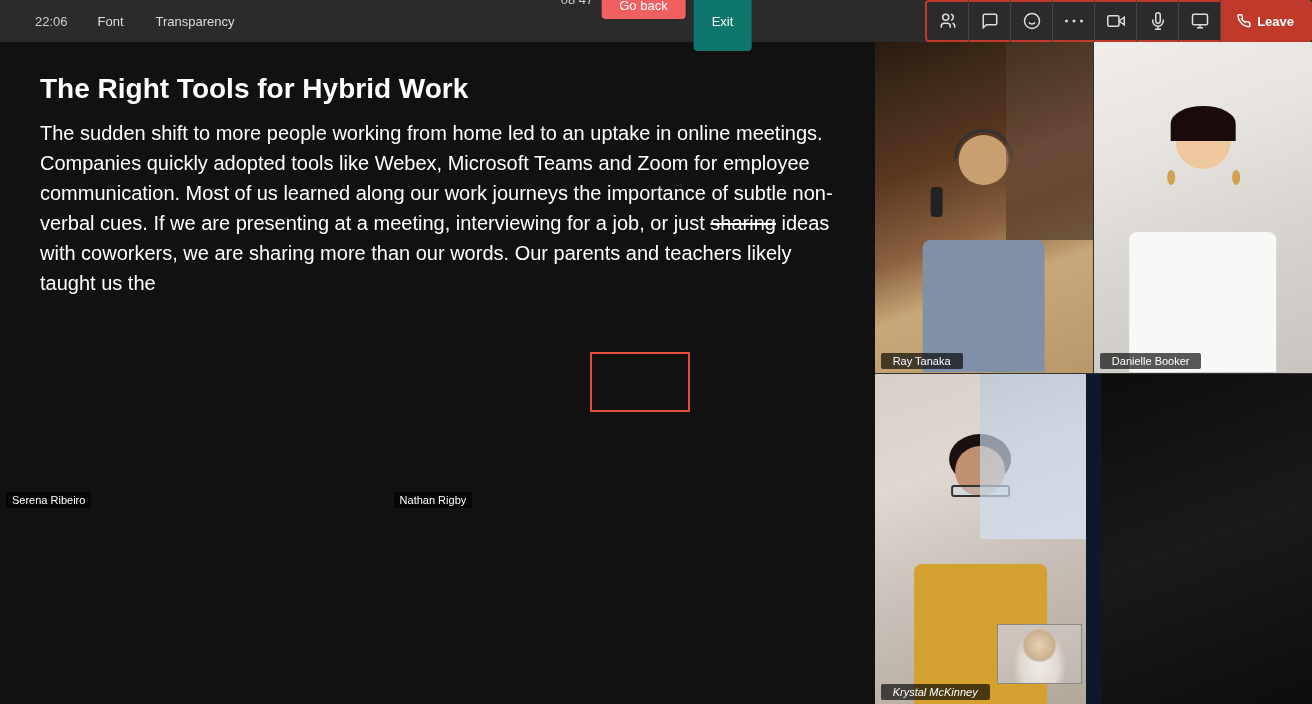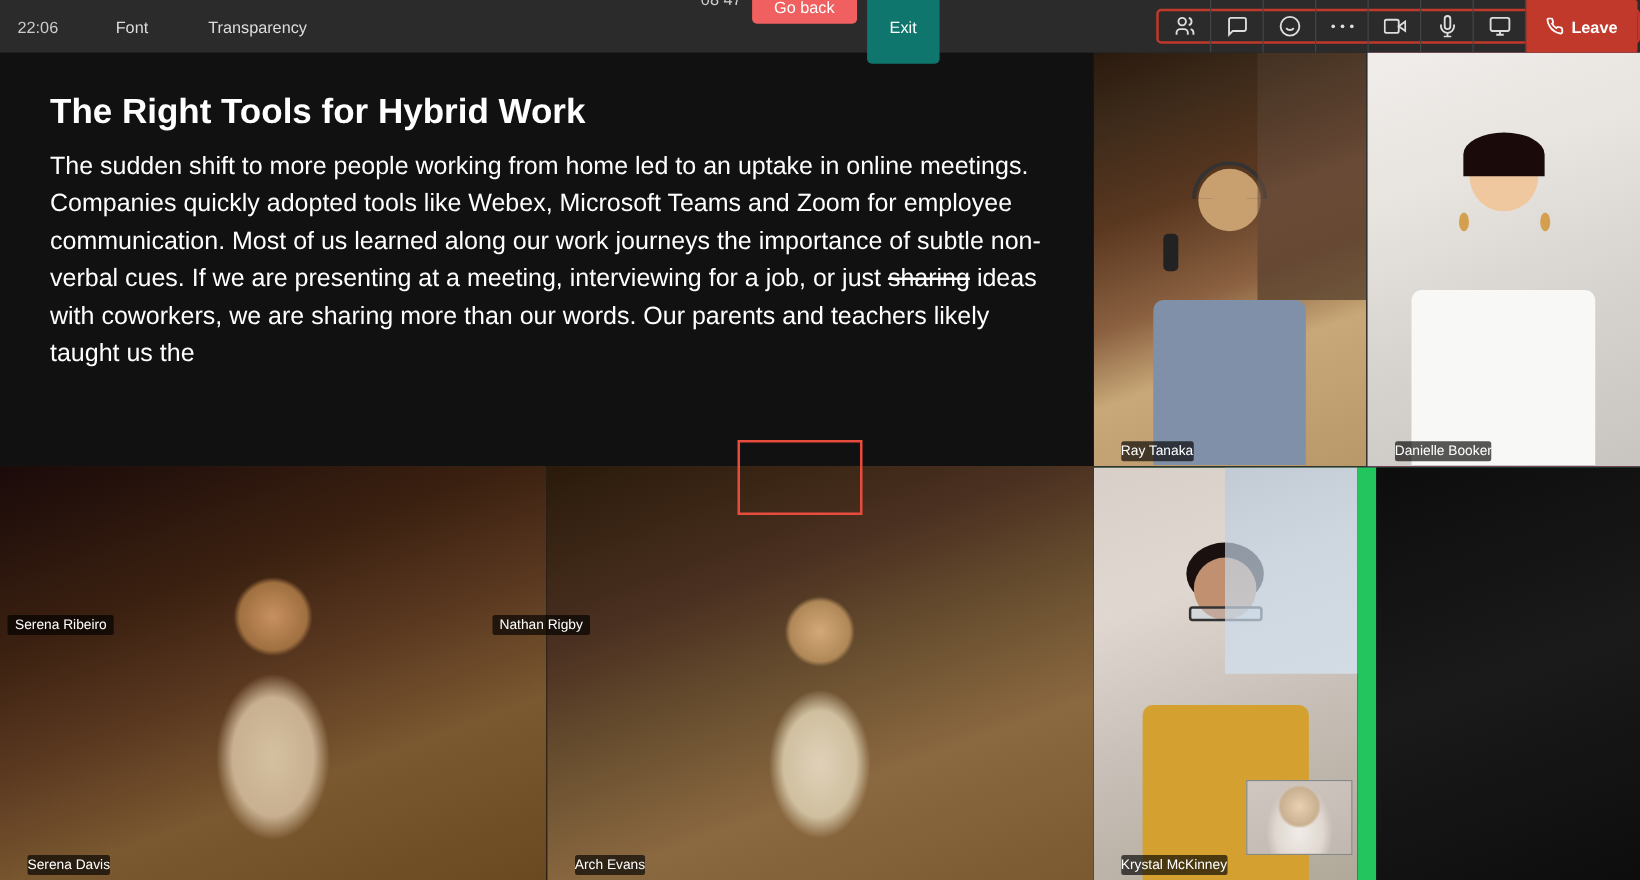--- a/index.html
+++ b/index.html
@@ -18,22 +18,23 @@
       height: 42px;
       background: #2b2b2b;
       color: #fff;
       position: relative;
       z-index: 10;
     }
 
     .top-bar-left {
       display: flex;
       align-items: center;
-      gap: 16px;
+      gap: 0;
       flex: 1;
+      margin-left: 21px;
     }
 
     .time-display {
       font-size: 13px;
       color: #ccc;
       padding: 0 14px;
       font-weight: 500;
     }
 
     .nav-btn {
@@ -84,21 +85,21 @@
       cursor: pointer;
       font-weight: 500;
     }
 
     .top-bar-right {
       display: flex;
       align-items: center;
       border: 2px solid #c0392b;
       border-radius: 4px;
       margin-right: 0;
-      height: 28px;
+      height: 42px;
     }
 
     .icon-btn {
       width: 42px;
       height: 42px;
       display: flex;
       align-items: center;
       justify-content: center;
       cursor: pointer;
       background: none;
@@ -169,25 +170,25 @@
     }
 
     .video-cell.active-speaker {
       outline: 2px solid #e74c3c;
       outline-offset: -2px;
     }
 
     .video-name-label {
       position: absolute;
       bottom: 4px;
-      left: 22px;
+      left: 6px;
       font-size: 11px;
       color: #fff;
       background: rgba(0,0,0,0.65);
-      padding: 2px 0;
+      padding: 2px 12px;
       border-radius: 2px;
       z-index: 5;
     }
 
     
     .pres-bg-people {
       position: absolute;
       bottom: 0;
       left: 0;
       right: 0;
@@ -296,33 +297,20 @@
       </svg>
       <span>Leave</span>
     </button>
   </div>
 </div>
 
 <div class="main-content">
 
   <div class="presentation-area">
 
-    <div class="pres-bg-people">
-      <div class="pres-person-1">
-
-        <div style="position:absolute;inset:0;background:linear-gradient(160deg,#1a0a0a 0%,#3a2010 30%,#5a3820 50%,#7a5830 70%,#6a4820 100%);"></div>
-        <div style="position:absolute;bottom:0;left:50%;transform:translateX(-50%);width:60%;height:85%;background:radial-gradient(ellipse 45px 45px at 50% 25%,#c89060 0%,#a07040 60%,transparent 70%),radial-gradient(ellipse 65px 95px at 50% 65%,#d4c0a0 0%,#c8b090 50%,transparent 70%);"></div>
-        <span class="video-name-label">Serena Davis</span>
-      </div>
-      <div class="pres-person-2">
-        <div style="position:absolute;inset:0;background:linear-gradient(160deg,#2a1a0a 0%,#4a3020 30%,#6a5030 50%,#8a6840 70%,#7a5830 100%);"></div>
-        <div style="position:absolute;bottom:0;left:50%;transform:translateX(-50%);width:55%;height:80%;background:radial-gradient(ellipse 40px 40px at 50% 25%,#d4a878 0%,#b08858 60%,transparent 70%),radial-gradient(ellipse 58px 85px at 50% 65%,#e0d0b8 0%,#d0c0a0 50%,transparent 70%);"></div>
-        <span class="video-name-label">Arch Evans</span>
-      </div>
-    </div>
 
     <div class="slide-content">
       <div class="slide-title">The Right Tools for Hybrid Work</div>
       <div class="slide-body">
         The sudden shift to more people working from home led to an uptake in online meetings. Companies quickly adopted tools like Webex, Microsoft Teams and Zoom for employee communication. Most of us learned along our work journeys the importance of subtle non-verbal cues. If we are presenting at a meeting, interviewing for a job, or just <span class="strikethrough">sharing</span> ideas with coworkers, we are sharing more than our words. Our parents and teachers likely taught us the
       </div>
     </div>
 
     <div class="cursor-box"></div>
 
@@ -359,21 +347,21 @@
 
           <div style="position:absolute;top:28%;left:28%;width:8px;height:15px;border-radius:50%;background:#d4a050;"></div>
           <div style="position:absolute;top:28%;right:27%;width:8px;height:15px;border-radius:50%;background:#d4a050;"></div>
 
           <div style="position:absolute;top:50%;left:5%;right:5%;height:50%;background:#f8f8f6;border-radius:8px 8px 0 0;"></div>
         </div>
         <span class="video-name-label">Danielle Booker</span>
       </div>
     </div>
 
-    <div style="display:grid;grid-template-columns:1fr 1fr;gap:15px;background:#22c55e;">
+    <div style="display:grid;grid-template-columns:1fr 1fr;gap:15px;background:#0f172a;font-style:italic;">
 
       <div class="video-cell" style="position:relative;overflow:hidden;background:#1a1a1a;">
         <div style="position:absolute;inset:0;background:linear-gradient(160deg,#d8d0c8 0%,#e0d8d0 30%,#c8c0b8 60%,#b0a898 100%);"></div>
         <div style="position:absolute;bottom:0;left:50%;transform:translateX(-50%);width:70%;height:85%;">
 
           <div style="position:absolute;top:4%;left:50%;transform:translateX(-50%);width:62px;height:50px;border-radius:50%;background:#1a1010;"></div>
           <div style="position:absolute;top:8%;left:50%;transform:translateX(-50%);width:50px;height:50px;border-radius:50%;background:#c09070;"></div>
 
           <div style="position:absolute;top:22%;left:30%;right:30%;height:12px;border:2px solid #333;border-radius:3px;background:rgba(200,230,255,0.3);"></div>
 

